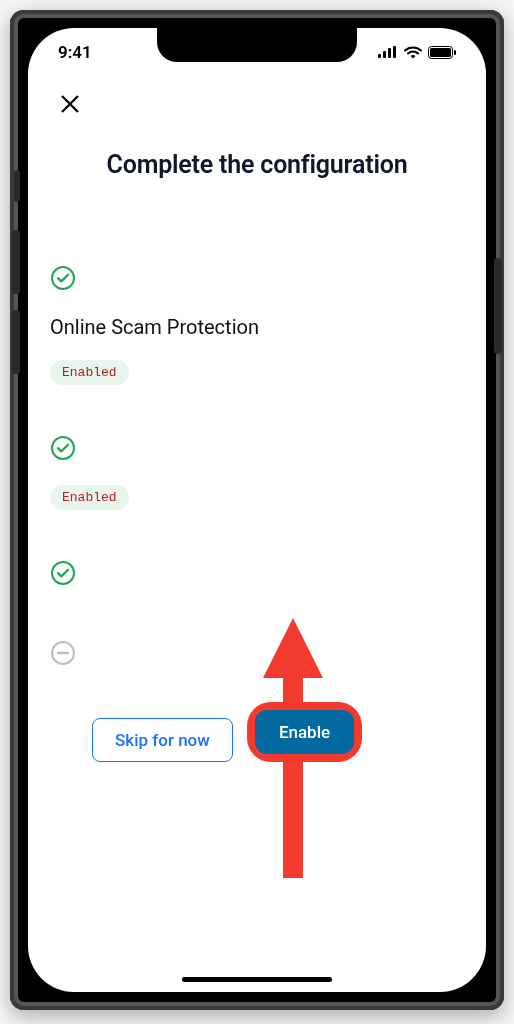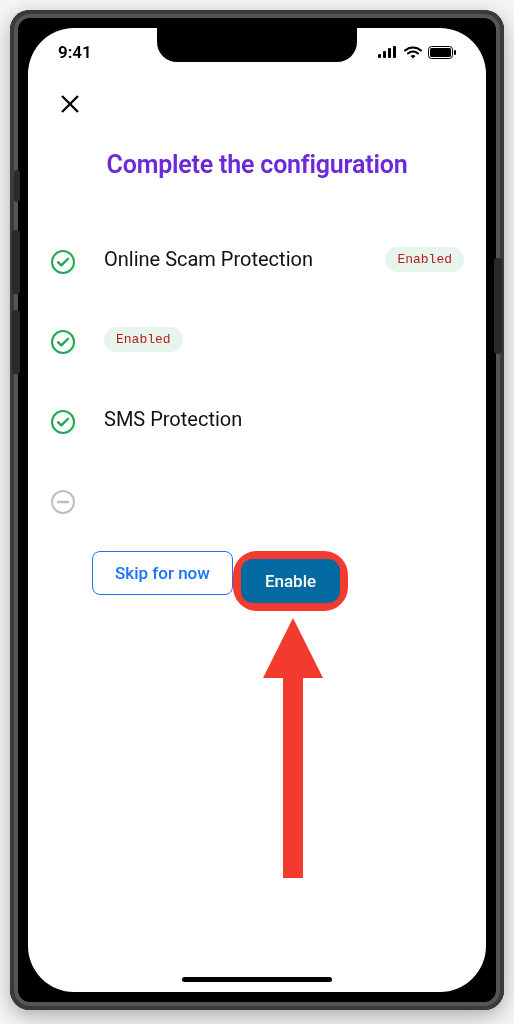--- a/index.html
+++ b/index.html
@@ -13,21 +13,21 @@
   }
 
   
   .phone {
     position: absolute;
     left: 10px;
     top: 10px;
     width: 494px;
     height: 1000px;
     background: #000;
-    border-radius: 20px;
+    border-radius: 14px;
     box-shadow:
       inset 0 0 0 4px #3a3a3c,
       inset 0 0 0 8px #555,
       0 6px 20px rgba(0,0,0,0.3);
     padding: 18px;
   }
   .screen {
     width: 100%;
     height: 100%;
     background: #fff;
@@ -83,30 +83,31 @@
     align-items: center;
     justify-content: center;
     cursor: pointer;
   }
   .close svg { stroke: #000; stroke-width: 2.3; }
 
   h1.title {
     text-align: center;
     font-size: 25px;
     font-weight: 600;
-    color: #6d28d9;
-    margin: 26px 0 44px 0;
+    color: #0f172a;
+    margin: 26px 0 60px 0;
     letter-spacing: -0.2px;
   }
 
   .item {
     display: flex;
     align-items: flex-start;
     padding: 24px 0;
-    gap: 28px;
+    gap: 20px;
+    flex-direction: column;
   }
   .item .ico { flex: 0 0 26px; margin-top: 2px; }
   .item .label {
     flex: 1;
     font-size: 20px;
     color: #111;
     line-height: 1.25;
   }
   .item.active .label { font-weight: 700; }
 
@@ -116,21 +117,22 @@
     padding: 5px 12px;
     white-space: nowrap;
   }
   .badge.enabled { background: #e7f5ec; color: #b91c1c; font-weight: 500; font-family: Liberation Mono, monospace; }
   .badge.perm    { background: #ededed; color: #7a7a7a; }
 
   .actions {
     margin-left: 42px;
     margin-top: 8px;
     display: flex;
-    align-items: flex-start;
+    gap: 14px;
+    align-items: flex-end;
   }
   .btn {
     height: 44px;
     border-radius: 8px;
     font-size: 17px;
     font-weight: 500;
     padding: 0 22px;
     display: flex;
     align-items: center;
     justify-content: center;
@@ -255,21 +257,20 @@
         <span class="badge enabled">Enabled</span>
       </div>
 
       <div class="item">
         <span class="ico">
           <svg width="26" height="26" viewBox="0 0 26 26">
             <circle cx="13" cy="13" r="11" stroke="#1ea853" stroke-width="2" fill="none"></circle>
             <path d="M8 13.2 L11.3 16.4 L18 9.8" stroke="#1ea853" stroke-width="2.3" fill="none" stroke-linecap="round" stroke-linejoin="round"></path>
           </svg>
         </span>
-        <span class="label">SMS Protection</span>
       </div>
 
       <div class="item active">
         <span class="ico">
           <svg width="26" height="26" viewBox="0 0 26 26">
             <circle cx="13" cy="13" r="11" stroke="#bdbdbd" stroke-width="2" fill="none"></circle>
             <line x1="8" y1="13" x2="18" y2="13" stroke="#bdbdbd" stroke-width="2.3" stroke-linecap="round"></line>
           </svg>
         </span>
       </div>

